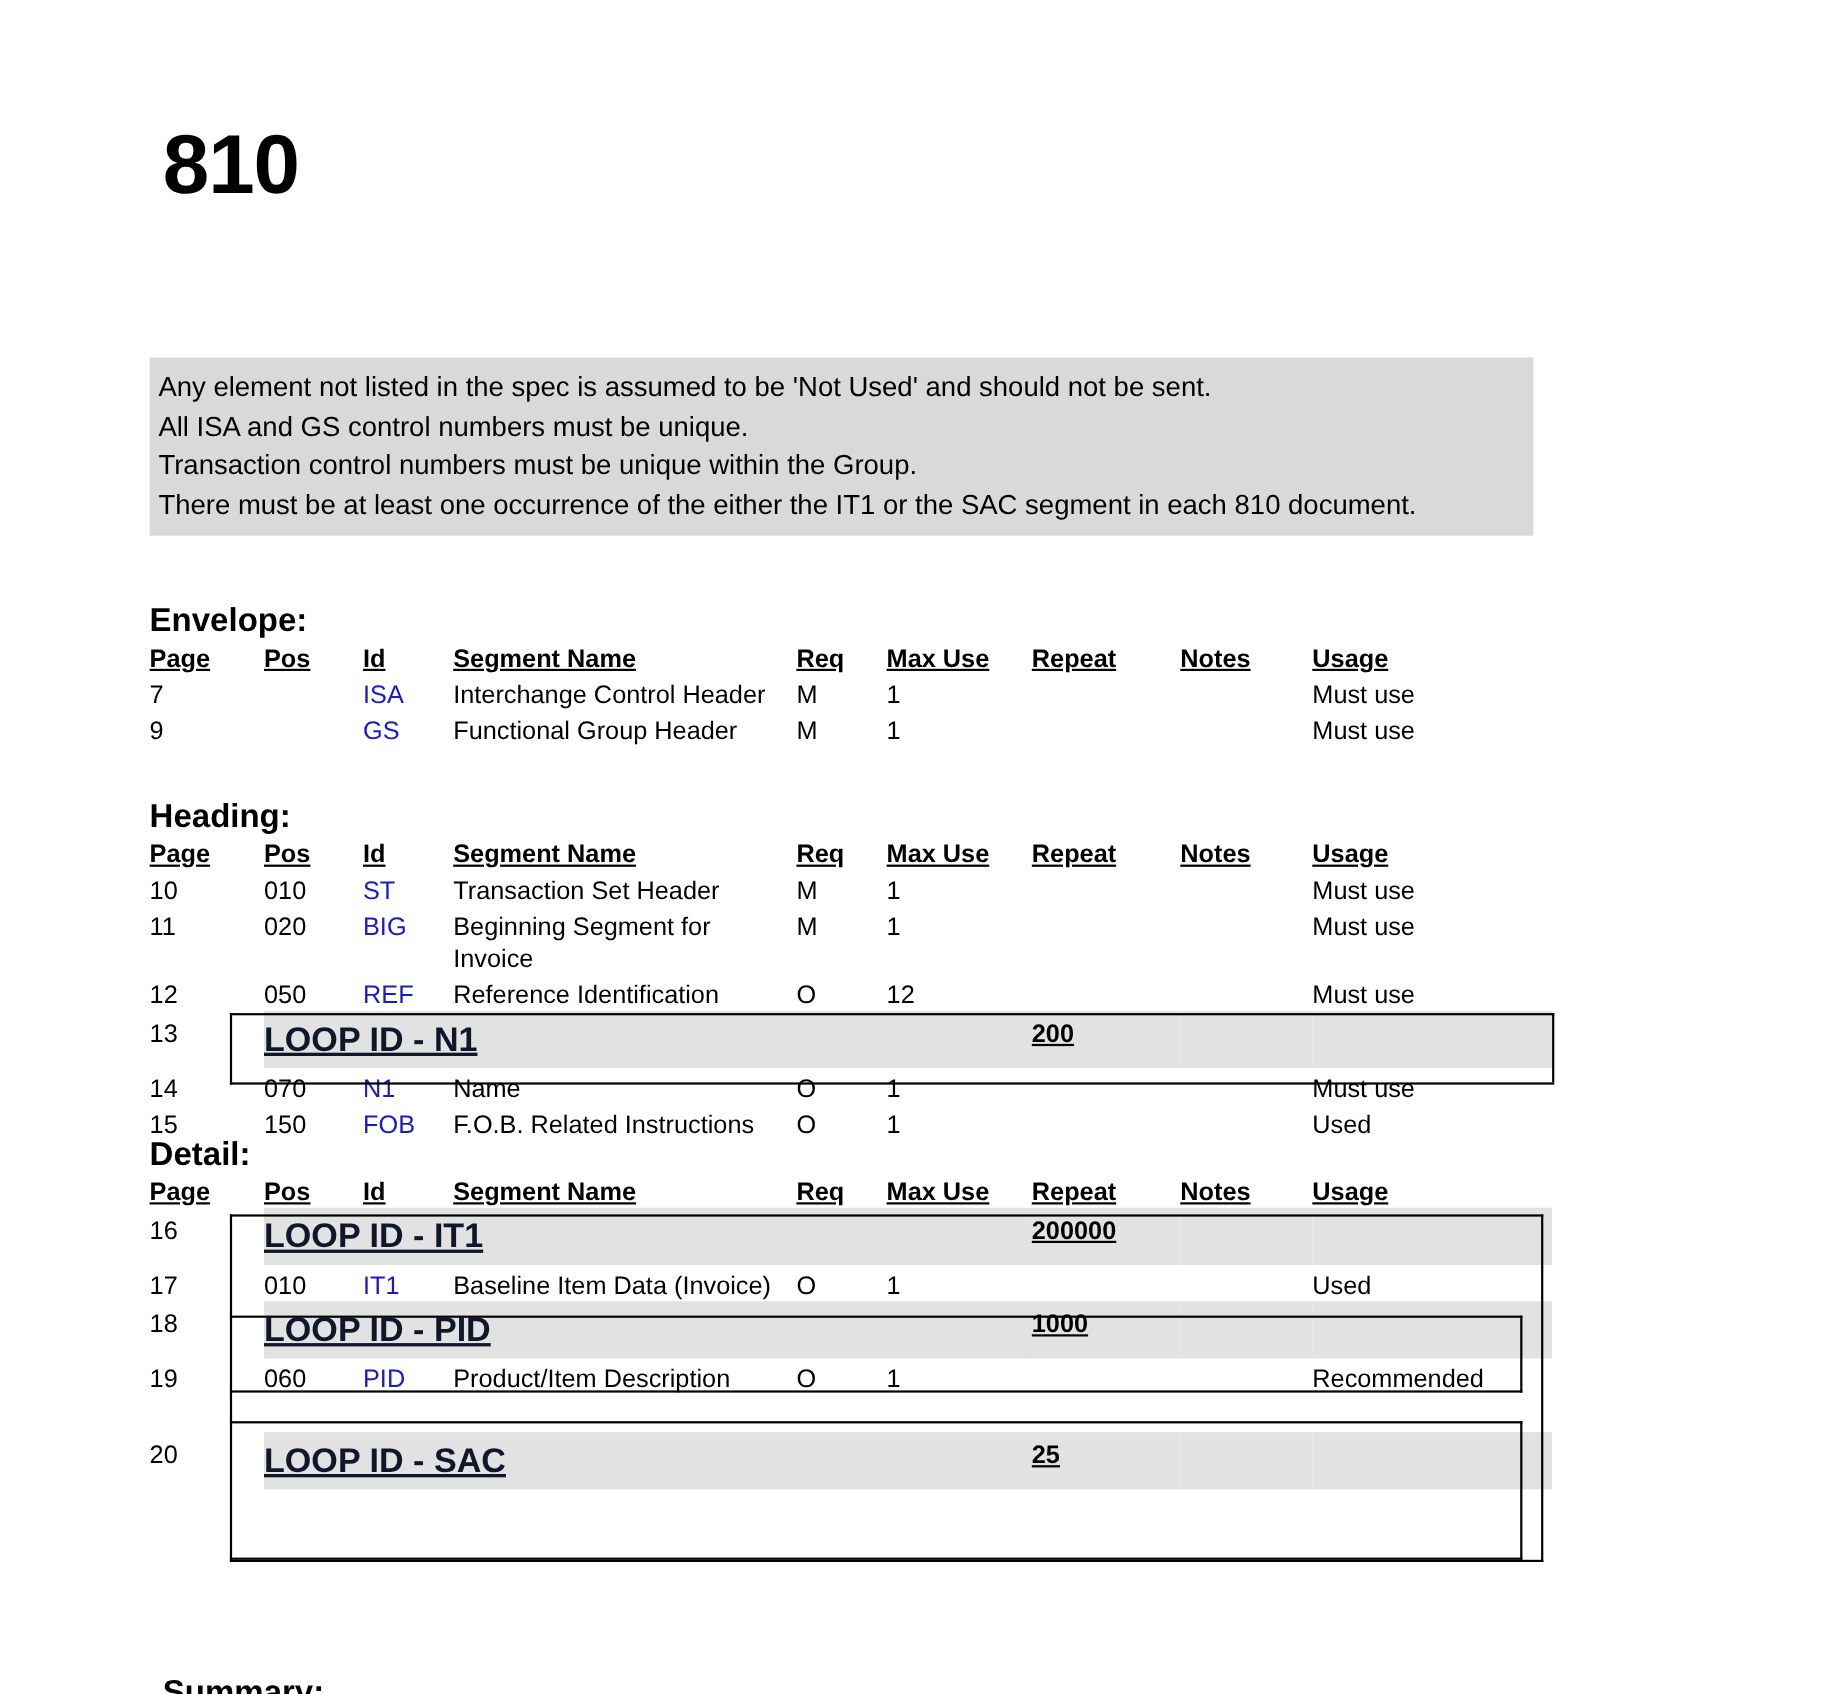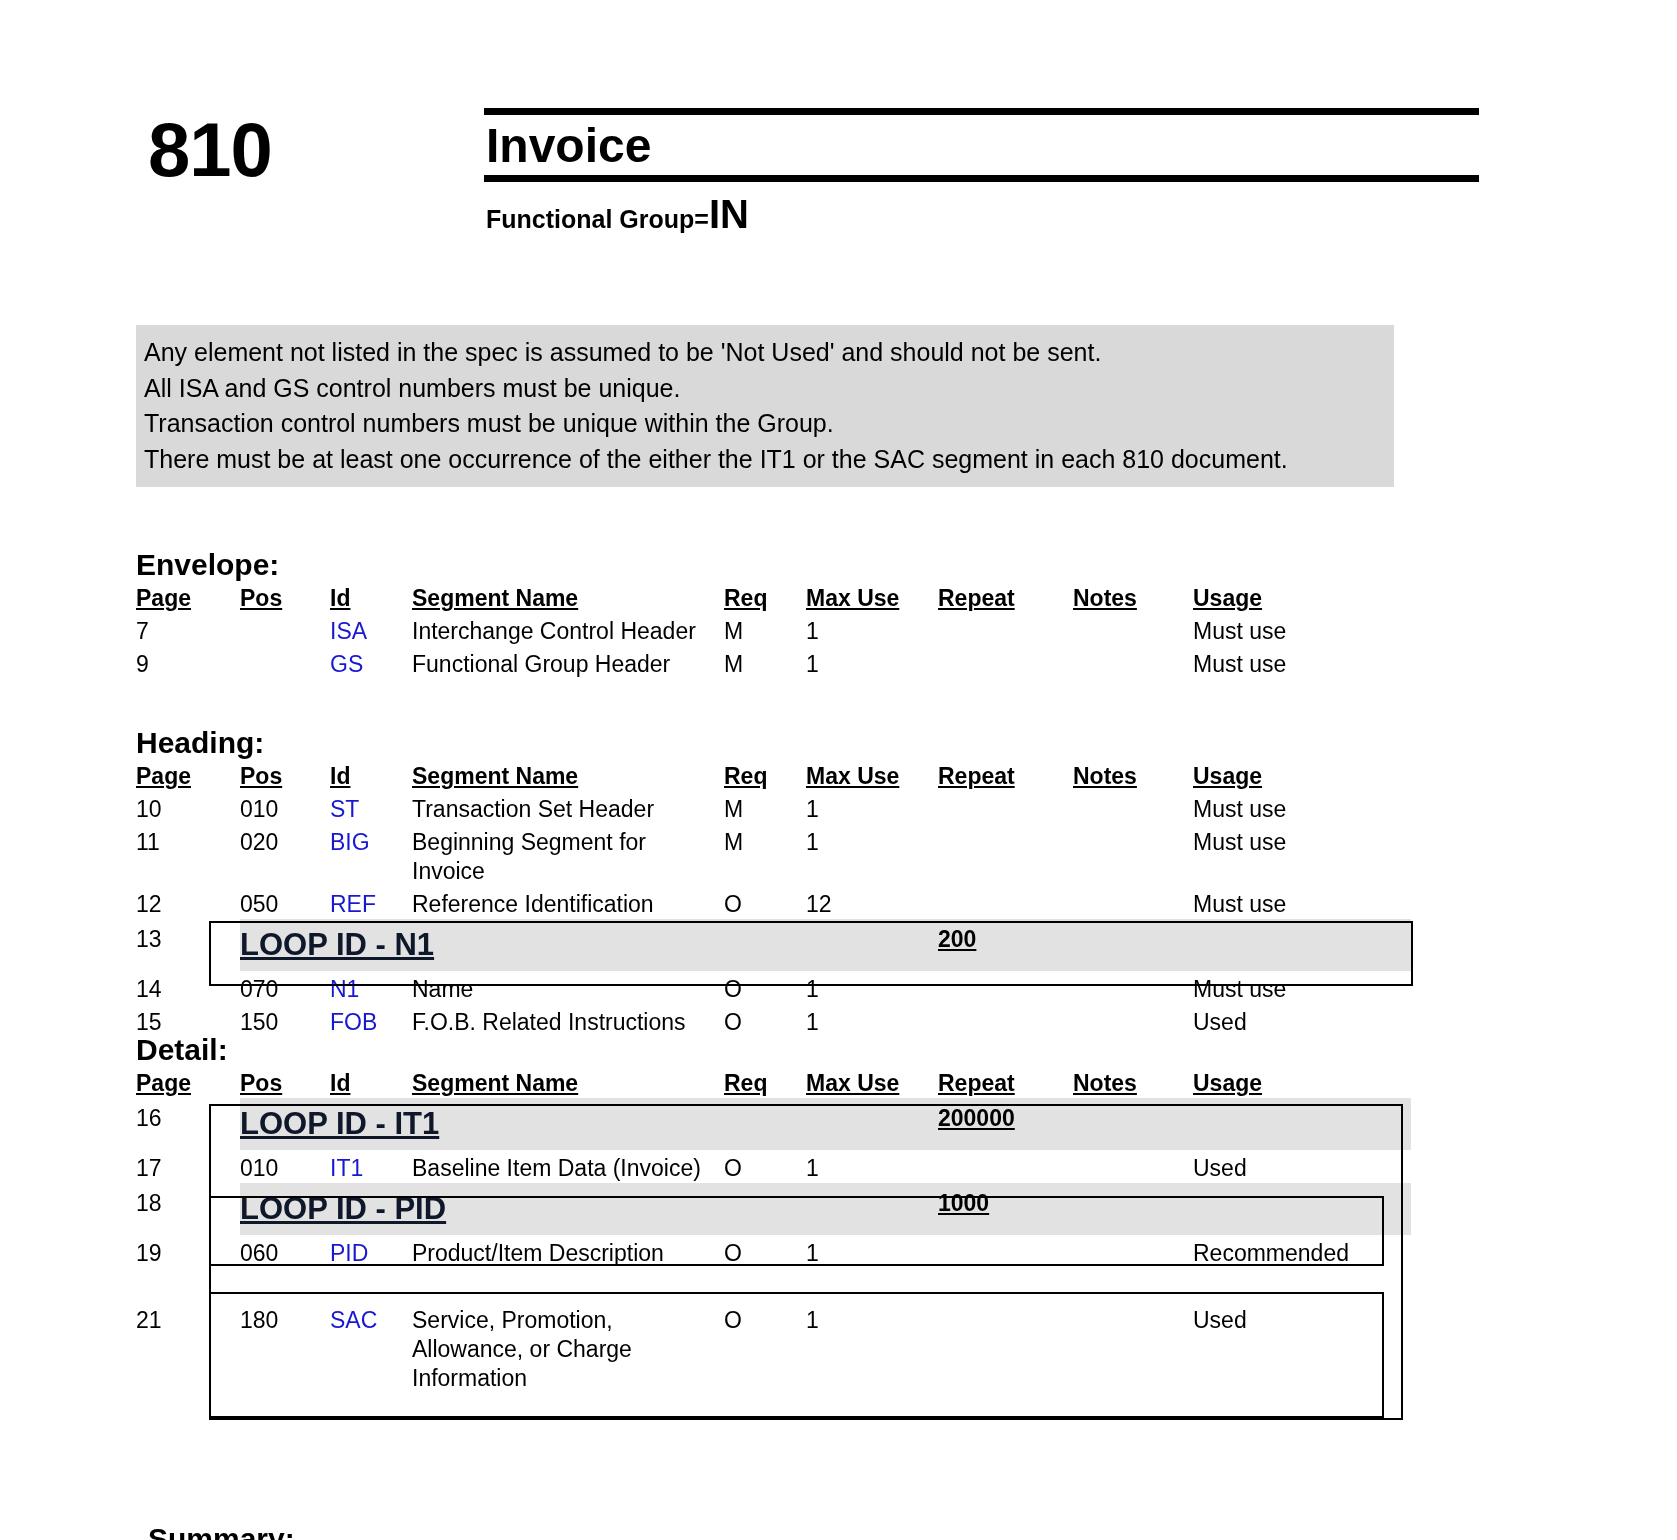--- a/index.html
+++ b/index.html
@@ -172,26 +172,20 @@
     font-size: 30px;
     font-weight: bold;
     line-height: 1;
   }
 </style>
 </head>
 <body>
 
 <div class="doc-header">
   <div class="tx-code">810</div>
-  <div class="title-block">
-    <div class="rule-top"></div>
-    <div class="doc-title">Invoice</div>
-    <div class="rule-bottom"></div>
-    <div class="fg-line"><span>Functional Group=</span><span class="fg-val">IN</span></div>
-  </div>
 </div>
 
 <div class="notes-box">
   <div class="notes-line">Any element not listed in the spec is assumed to be 'Not Used' and should not be sent.</div>
   <div class="notes-line">All ISA and GS control numbers must be unique.</div>
   <div class="notes-line">Transaction control numbers must be unique within the Group.</div>
   <div class="notes-line">There must be at least one occurrence of the either the IT1 or the SAC segment in each 810 document.</div>
 </div>
 
 <div id="sections-host">
@@ -368,30 +362,26 @@
             <td class="col-name">Product/Item Description</td>
             <td class="col-req">O</td>
             <td class="col-max">1</td>
             <td class="col-rep"></td>
             <td class="col-notes"></td>
             <td class="col-usage">Recommended</td>
           </tr>
           <tr>
             <td colspan="9" style="height: 34px;"></td>
           </tr>
-          <tr class="seg">
-            <td class="col-page">21</td>
-            <td class="col-pos">180</td>
-            <td class="col-id id-cell">SAC</td>
-            <td class="col-name">Service, Promotion, Allowance, or Charge Information</td>
-            <td class="col-req">O</td>
-            <td class="col-max">1</td>
-            <td class="col-rep"></td>
-            <td class="col-notes"></td>
-            <td class="col-usage">Used</td>
+          <tr class="loop">
+            <td class="col-page col-page-cell">20</td>
+            <td colspan="5"><span class="loop-label">LOOP ID - SAC</span></td>
+            <td class="col-rep"><span class="repeat-val">25</span></td>
+            <td class="col-notes"></td>
+            <td class="col-usage"></td>
           </tr>
         </tbody>
       </table>
     </div>
   </div>
 
 <div class="bottom-glyph">Summary:</div>
 
 <div class="hrule" style="left: 209px; top: 921px; width: 1204px; height: 2px;"></div>
 <div class="vrule" style="left: 1411px; top: 921px; width: 2px; height: 63px;"></div>

